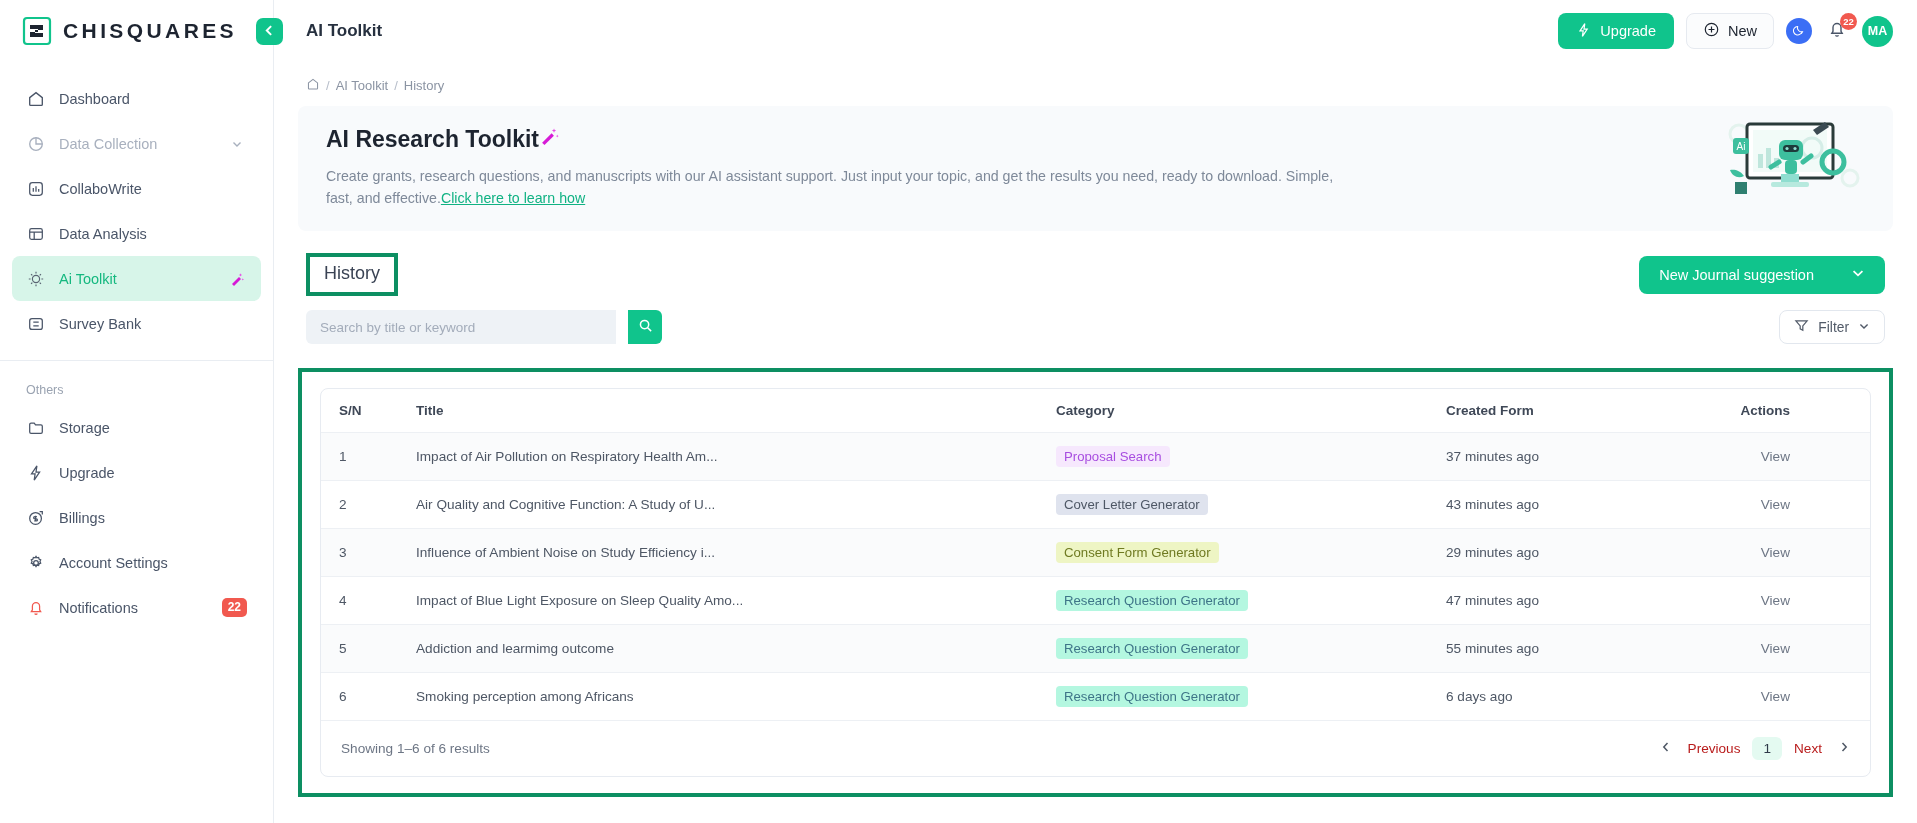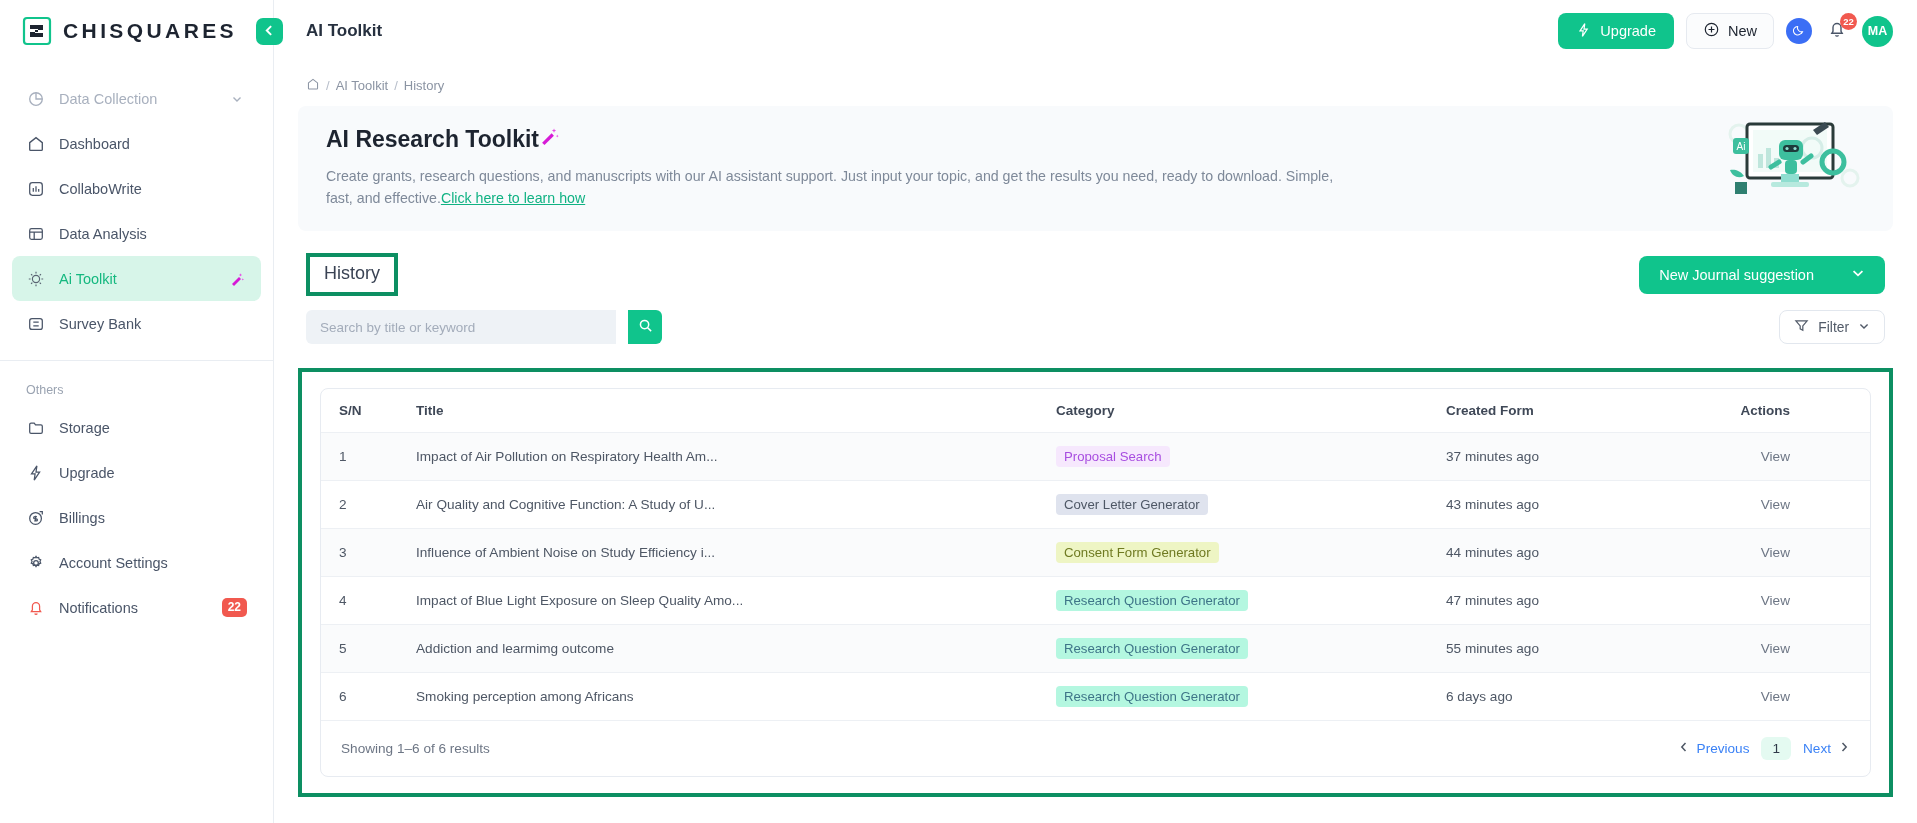--- a/index.html
+++ b/index.html
@@ -186,21 +186,21 @@
   .col-actions { text-align: right; padding-right: 80px !important; }
   .pill {
     display: inline-block; border-radius: 4px; padding: 3px 8px; font-size: 13.2px;
   }
   .view-link { color: #6d7685; cursor: pointer; }
   .tfoot-row {
     display: flex; align-items: center; justify-content: space-between;
     padding: 16px 20px; font-size: 13.6px; color: #6d7685;
   }
   .pager { display: flex; align-items: center; gap: 12px; }
-  .pager .pg { display: flex; align-items: center; gap: 7px; cursor: pointer; color: #3b82f6; }
+  .pager .pg { display: flex; align-items: center; gap: 16px; cursor: pointer; color: #b91c1c; }
   .pg-num {
     background: #e4faf1; color: #2f3a49; border-radius: 6px;
     padding: 4px 11px; cursor: pointer;
   }
 </style>
 </head>
 <body>
 
 <div class="app">
 
@@ -209,43 +209,43 @@
       <span class="brand-mark">
         <svg width="30" height="30" viewBox="0 0 30 30">
           <rect x="2" y="2" width="26" height="26" rx="3" fill="none" stroke="#10c48c" stroke-width="2.2"></rect>
           <path d="M8 9h13v5H13v3h8v4H8v-5h8v-3H8z" fill="#1d2430"></path>
         </svg>
       </span>
       <span class="brand-text">CHISQUARES</span>
     </div>
 
     <nav class="nav">
+      <div class="nav-item">
+        <span class="ico">
+          <svg width="18" height="18" viewBox="0 0 20 20" fill="none" stroke="#4a5568" stroke-width="1.5">
+              <path d="M3 8.5L10 3l7 5.5V16a1 1 0 01-1 1H4a1 1 0 01-1-1z"></path>
+            </svg>
+        </span>
+        <span>Dashboard</span>
+      </div>
+
       <div class="nav-item muted">
         <span class="ico">
           <svg width="18" height="18" viewBox="0 0 20 20" fill="none" stroke="#a8b0be" stroke-width="1.5">
               <circle cx="10" cy="10" r="7"></circle>
               <path d="M10 3v7h7"></path>
             </svg>
         </span>
         <span>Data Collection</span>
         <span class="spacer"></span>
         <span class="ico">
           <svg width="12" height="12" viewBox="0 0 12 12" fill="none" stroke="#a8b0be" stroke-width="1.4">
               <path d="M2.5 4.5L6 8l3.5-3.5"></path>
             </svg>
         </span>
-      </div>
-
-      <div class="nav-item">
-        <span class="ico">
-          <svg width="18" height="18" viewBox="0 0 20 20" fill="none" stroke="#4a5568" stroke-width="1.5">
-              <path d="M3 8.5L10 3l7 5.5V16a1 1 0 01-1 1H4a1 1 0 01-1-1z"></path>
-            </svg>
-        </span>
-        <span>Dashboard</span>
       </div>
 
       <div class="nav-item">
         <span class="ico">
           <svg width="18" height="18" viewBox="0 0 20 20" fill="none" stroke="#4a5568" stroke-width="1.4">
               <rect x="3" y="3" width="14" height="14" rx="3"></rect>
               <path d="M7 13V9M10 13V7M13 13v-3"></path>
             </svg>
         </span>
         <span>CollaboWrite</span>
@@ -516,21 +516,21 @@
                   <td class="col-sn">2</td>
                   <td class="col-title">Air Quality and Cognitive Function: A Study of U...</td>
                   <td class="col-cat"><span class="pill" style="background: rgb(223, 227, 238); color: rgb(78, 87, 101);">Cover Letter Generator</span></td>
                   <td class="col-date">43 minutes ago</td>
                   <td class="col-actions"><span class="view-link">View</span></td>
                 </tr>
                 <tr>
                   <td class="col-sn">3</td>
                   <td class="col-title">Influence of Ambient Noise on Study Efficiency i...</td>
                   <td class="col-cat"><span class="pill" style="background: rgb(238, 245, 196); color: rgb(111, 122, 33);">Consent Form Generator</span></td>
-                  <td class="col-date">44 minutes ago</td>
+                  <td class="col-date">29 minutes ago</td>
                   <td class="col-actions"><span class="view-link">View</span></td>
                 </tr>
                 <tr>
                   <td class="col-sn">4</td>
                   <td class="col-title">Impact of Blue Light Exposure on Sleep Quality Amo...</td>
                   <td class="col-cat"><span class="pill" style="background: rgb(180, 247, 224); color: rgb(62, 117, 136);">Research Question Generator</span></td>
                   <td class="col-date">47 minutes ago</td>
                   <td class="col-actions"><span class="view-link">View</span></td>
                 </tr>
                 <tr>

